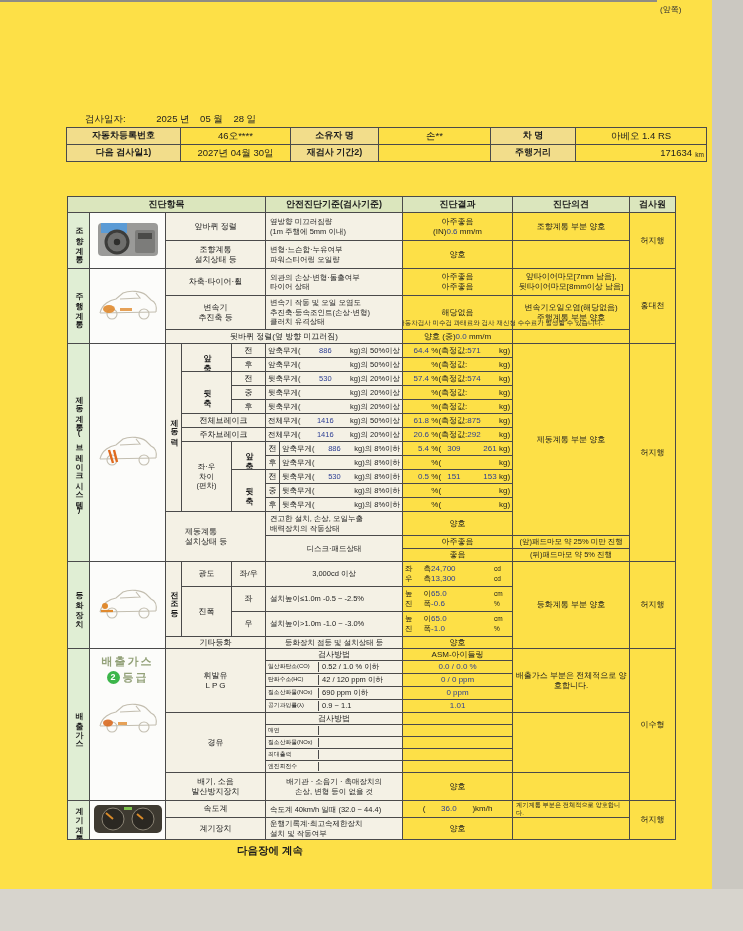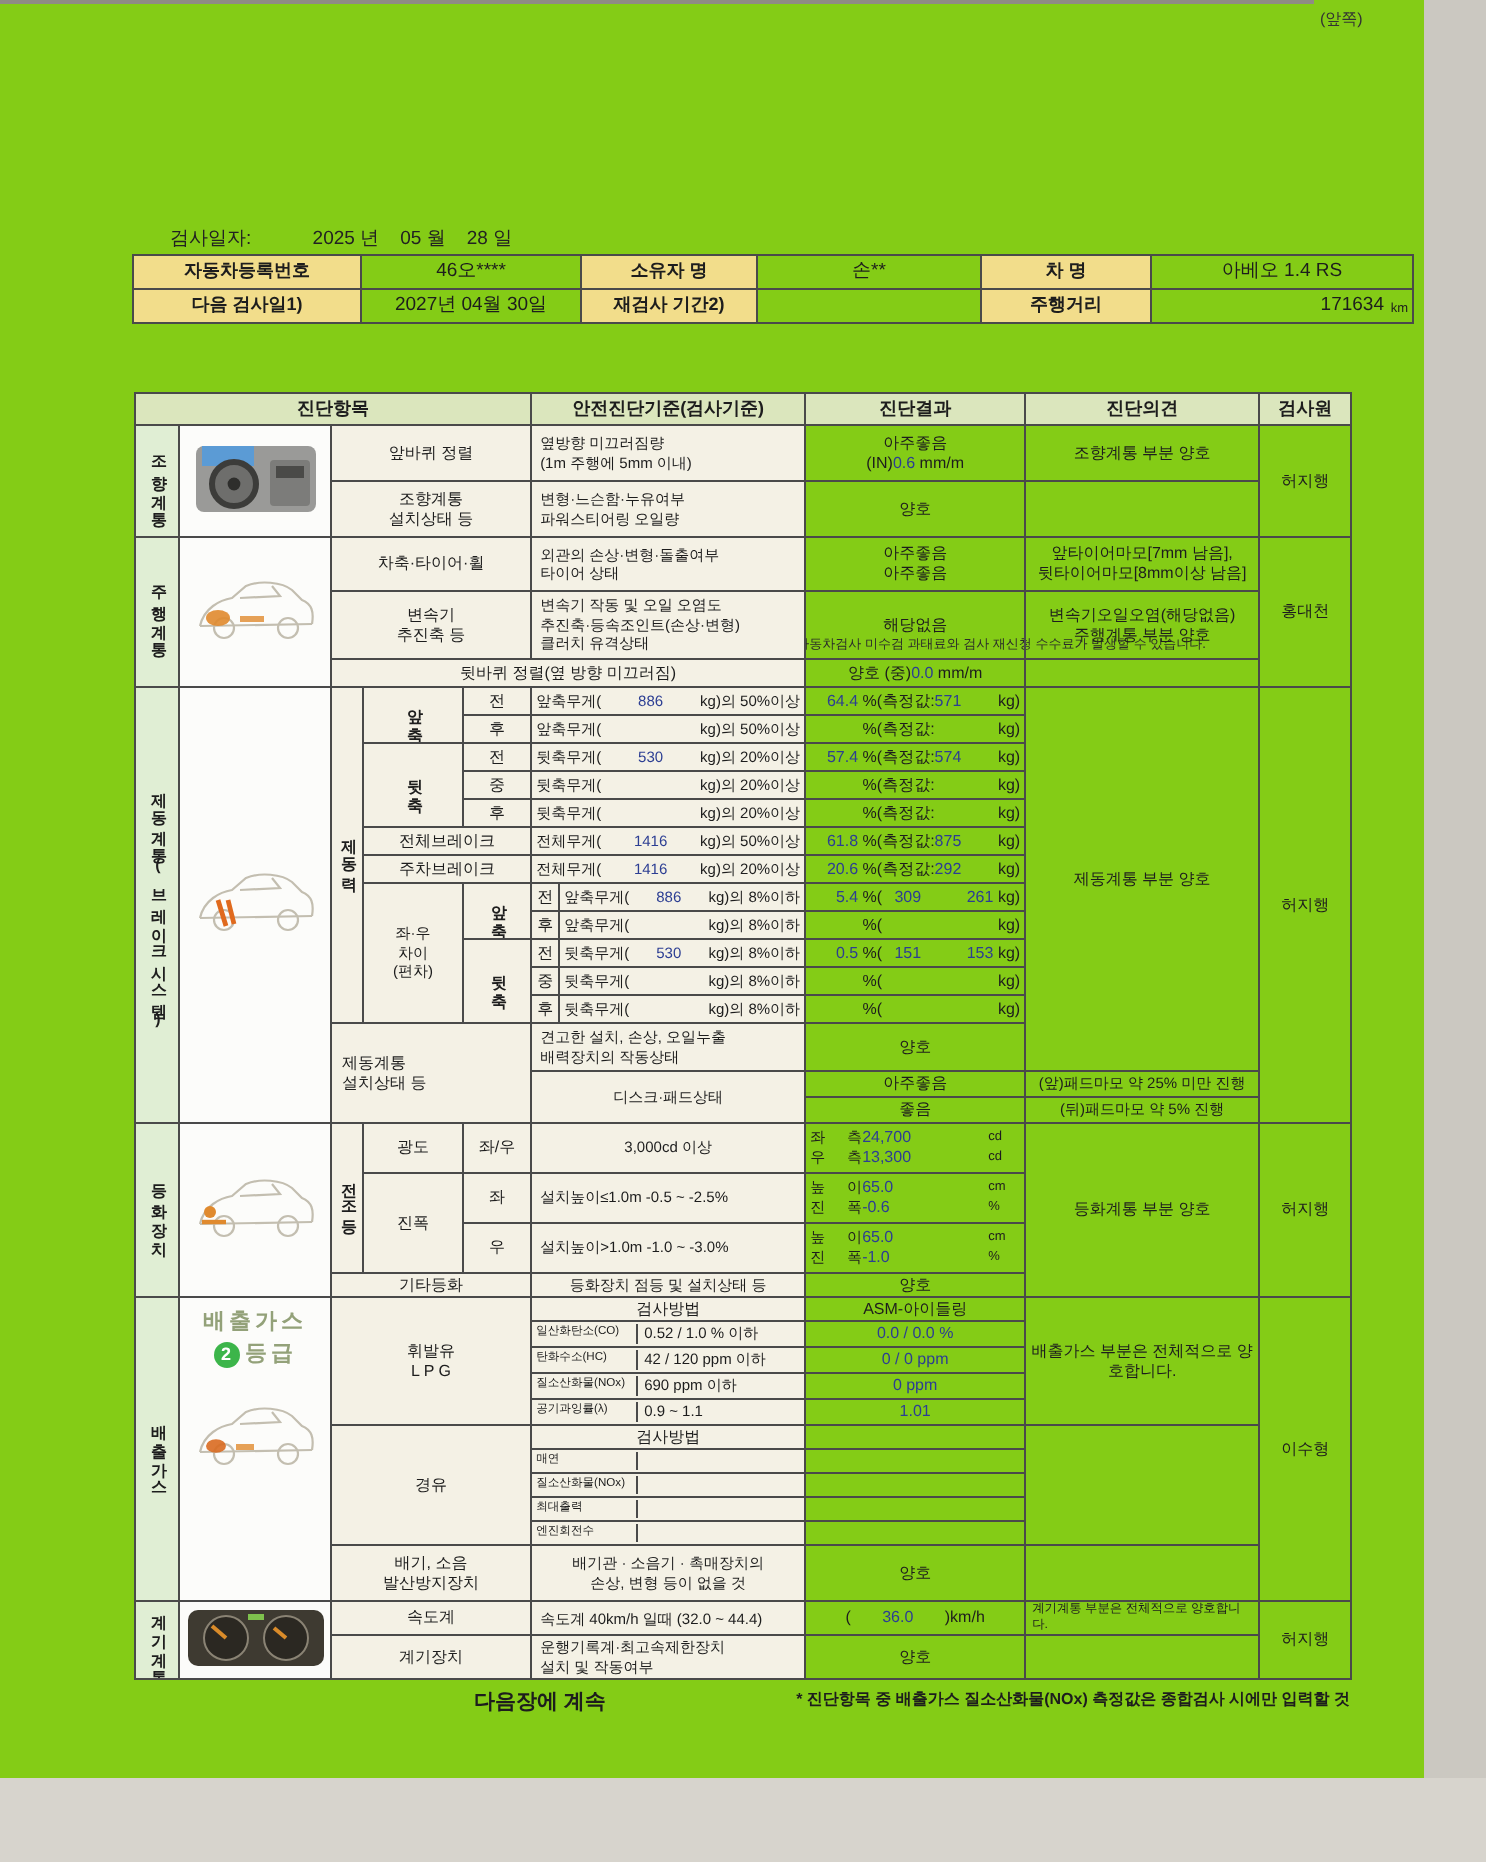--- a/index.html
+++ b/index.html
@@ -1,16 +1,16 @@
 <!DOCTYPE html>
 <html><head>
 <meta charset="utf-8">
 <style>
   html,body{margin:0;padding:0;background:#e9e7e2;}
-  .sheet{position:relative;width:743px;height:931px;background:#84cc16;overflow:hidden;
+  .sheet{position:relative;width:743px;height:931px;background:#fde047;overflow:hidden;
          font-family:"Liberation Sans",sans-serif;color:#1d1d1d;}
   .topline{position:absolute;left:0;top:0;width:657px;height:2px;background:#8f8c84;}
   .band-right{position:absolute;left:712px;top:0;width:31px;height:931px;background:#cbc8c1;}
   .band-bottom{position:absolute;left:0;top:889px;width:743px;height:42px;background:#d7d4cd;}
   .corner{position:absolute;left:660px;top:4px;font-size:8px;color:#333;}
   .banner{position:absolute;left:104px;top:11px;width:576px;height:36px;background:#cbe3f2;border-radius:14px;
           display:flex;align-items:center;justify-content:center;}
   .banner .t{font-size:16.5px;font-weight:bold;color:#0f0f0f;letter-spacing:1px;}
   .dateline{position:absolute;left:85px;top:113px;font-size:9.5px;color:#222;}
   .dateline .v{margin-left:28px;white-space:pre;}
@@ -486,21 +486,21 @@
                 <span>&nbsp;</span>
                 <span>%(</span>
                 <span class="bl fx1 tcx"></span>
                 <span class="bl w30"></span>
                 <span>&nbsp;</span>
                 <span>kg)</span>
               </div>
             </td>
     </tr>
     <tr class="h24">
-      <td class="bg pl" colspan="3" rowspan="3" style="text-align:left;padding-left:5px;">제동계통
+      <td class="bg pl" colspan="3" rowspan="3" style="text-align:left;padding-left:19px;">제동계통
 설치상태 등</td>
       <td class="bg lt pl crit7" colspan="2">견고한 설치, 손상, 오일누출
 배력장치의 작동상태</td>
       <td>양호</td>
     </tr>
     <tr class="h13">
       <td class="bg crit7" colspan="2" rowspan="2">디스크·패드상태</td>
       <td>아주좋음</td>
       <td style="font-size:7.5px;">(앞)패드마모 약 25% 미만 진행</td>
     </tr>
@@ -731,16 +731,15 @@
       <td class="bg lt pl crit7" colspan="2">운행기록계·최고속제한장치
 설치 및 작동여부</td>
       <td>양호</td>
       <td></td>
     </tr>
   </tbody>
       </table>
 
   <div class="footer">
     <span class="fl">다음장에 계속</span>
-    <span class="fr">* 진단항목 중 배출가스 질소산화물(NOx) 측정값은 종합검사 시에만 입력할 것</span>
   </div>
   </div>
 </div>
 
 </body></html>

